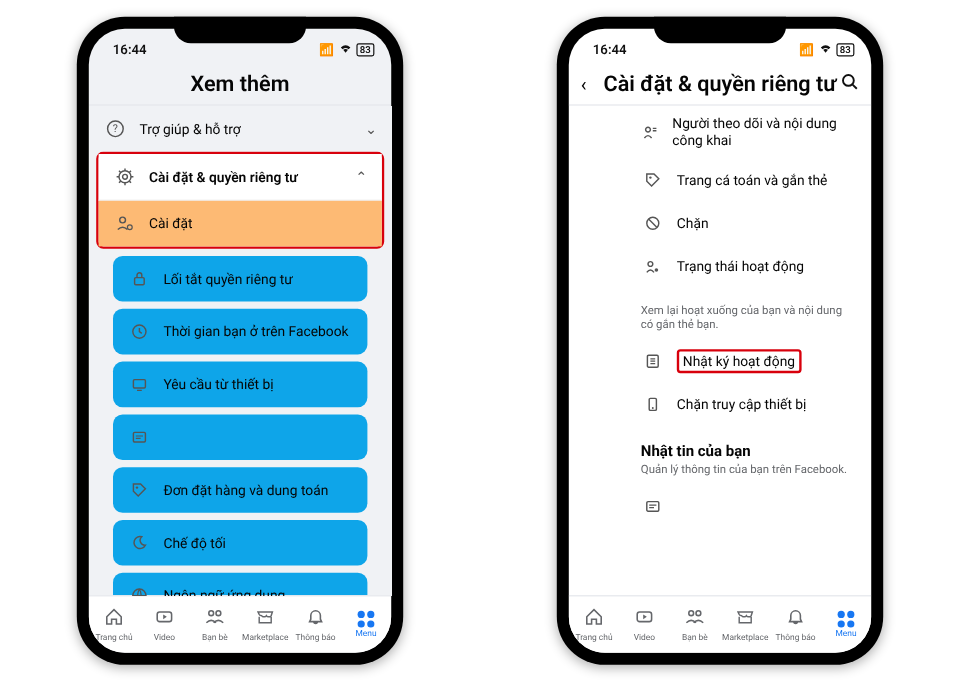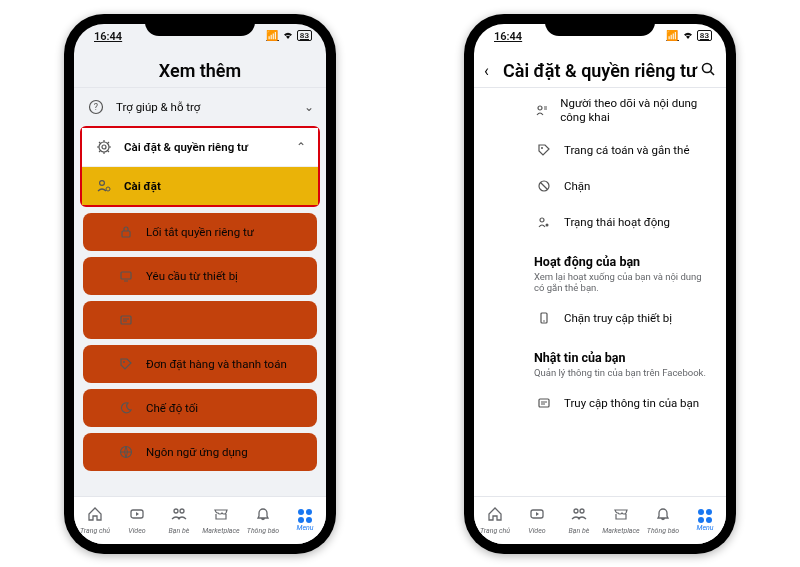--- a/index.html
+++ b/index.html
@@ -28,25 +28,24 @@
   .notch {
     position: absolute; top: 0; left: 50%; transform: translateX(-50%);
     width: 110px; height: 22px;
     background: #000;
     border-bottom-left-radius: 14px;
     border-bottom-right-radius: 14px;
     z-index: 20;
   }
   .status-bar {
     height: 30px;
-    display: flex; justify-content: space-between; align-items: flex-start;
+    display: flex; justify-content: space-between; align-items: center;
     padding: 0 14px; padding-top: 6px;
     font-size: 11px; font-weight: 600;
     color: #111;
-    text-decoration: underline;
   }
   .status-right { display: flex; gap: 3px; align-items: center; font-size: 10px; }
   .header {
     height: 34px;
     display: flex; align-items: center; justify-content: center;
     position: relative;
     border-bottom: 1px solid #e4e6eb;
     background: #f0f2f5;
   }
   .header-title { font-size: 18px; font-weight: 600; color: #050505; }
@@ -71,25 +70,24 @@
   .row .icon {
     width: 20px; height: 20px;
     display: flex; align-items: center; justify-content: center;
     font-size: 13px;
     color: #555;
   }
   .row .chev {
     margin-left: auto; color: #555; font-size: 12px;
   }
   .group {
-    background: #c2410c;
+    background: #0ea5e9;
     border-radius: 8px;
-    margin: 6px 9px;
+    margin: 6px 20px;
     overflow: hidden;
-    padding-left: 21px;
   }
   .group .row { background: transparent; }
 
   .section {
     margin-top: 14px;
     padding: 0 12px 6px 12px;
   }
   .section-title { font-size: 12.5px; font-weight: 700; color: #050505; }
   .section-sub { font-size: 9.5px; color: #65676b; margin-top: 2px; line-height: 1.25; }
 
@@ -105,21 +103,20 @@
     border-radius: 3px;
     padding: 1px 3px;
     display: inline-block;
   }
 
   .tabbar {
     height: 48px;
     display: flex;
     border-top: 1px solid #e4e6eb;
     background: #fff;
-    font-style: italic;
   }
   .tab {
     flex: 1;
     display: flex; flex-direction: column; align-items: center; justify-content: center;
     gap: 1px;
   }
   .tab .ticon { font-size: 15px; color: #65676b; }
   .tab .tlabel { font-size: 7px; color: #65676b; }
   .tab.active .ticon, .tab.active .tlabel { color: #1877f2; }
   .phone2 .screen { background: #fff; }
@@ -177,21 +174,21 @@
           <span class="icon">
             <svg width="16" height="16" viewBox="0 0 16 16">
                 <circle cx="8" cy="8" r="5" fill="none" stroke="#555" stroke-width="1.2"></circle>
                 <circle cx="8" cy="8" r="2" fill="none" stroke="#555" stroke-width="1.2"></circle>
                 <path d="M8 1 v2 M8 13 v2 M1 8 h2 M13 8 h2 M3 3 l1.4 1.4 M11.6 11.6 l1.4 1.4 M3 13 l1.4-1.4 M11.6 4.4 l1.4-1.4" stroke="#555" stroke-width="1.2"></path>
               </svg>
           </span>
           <span style="font-weight:600;">Cài đặt &amp; quyền riêng tư</span>
           <span class="chev">⌃</span>
         </div>
-        <div class="row" style="background:#eab308;font-weight:bold;">
+        <div class="row" style="background:#fdba74;">
           <span class="icon">
             <svg width="16" height="16" viewBox="0 0 16 16">
                 <circle cx="6" cy="5" r="2.4" fill="none" stroke="#555" stroke-width="1.2"></circle>
                 <path d="M2 13 Q6 9 10 13" fill="none" stroke="#555" stroke-width="1.2"></path>
                 <circle cx="12" cy="11" r="2" fill="none" stroke="#555" stroke-width="1"></circle>
               </svg>
           </span>
           <span>Cài đặt</span>
         </div>
       </div>
@@ -201,20 +198,31 @@
           <span class="icon">
             <svg width="14" height="14" viewBox="0 0 14 14">
                 <rect x="3" y="6" width="8" height="6" rx="1" fill="none" stroke="#555" stroke-width="1.2"></rect>
                 <path d="M5 6 V4 a2 2 0 0 1 4 0 V6" fill="none" stroke="#555" stroke-width="1.2"></path>
               </svg>
           </span>
           <span>Lối tắt quyền riêng tư</span>
         </div>
       </div>
 
+      <div class="group">
+          <div class="row">
+        <span class="icon">
+          <svg width="14" height="14" viewBox="0 0 14 14">
+                <circle cx="7" cy="7" r="5.5" fill="none" stroke="#555" stroke-width="1.2"></circle>
+                <path d="M7 4 V7 L9 8.5" stroke="#555" stroke-width="1.2" fill="none"></path>
+              </svg>
+        </span>
+        <span>Thời gian bạn ở trên Facebook</span>
+      </div>
+        </div>
 
       <div class="group">
           <div class="row">
         <span class="icon">
           <svg width="14" height="14" viewBox="0 0 14 14">
                 <rect x="2" y="3" width="10" height="7" rx="1" fill="none" stroke="#555" stroke-width="1.2"></rect>
                 <path d="M5 12 h4" stroke="#555" stroke-width="1.2"></path>
               </svg>
         </span>
         <span>Yêu cầu từ thiết bị</span>
@@ -233,21 +241,21 @@
         </div>
 
       <div class="group">
           <div class="row">
         <span class="icon">
           <svg width="14" height="14" viewBox="0 0 14 14">
                 <path d="M2 2 L8 2 L12 6 L6 12 L2 8 Z" fill="none" stroke="#555" stroke-width="1.2"></path>
                 <circle cx="5" cy="5" r="1" fill="#555"></circle>
               </svg>
         </span>
-        <span>Đơn đặt hàng và thanh toán</span>
+        <span>Đơn đặt hàng và dung toán</span>
       </div>
         </div>
 
       <div class="group">
           <div class="row">
         <span class="icon">
           <svg width="14" height="14" viewBox="0 0 14 14">
                 <path d="M9 2 A5 5 0 1 0 12 9 A4 4 0 0 1 9 2 Z" fill="none" stroke="#555" stroke-width="1.2"></path>
               </svg>
         </span>
@@ -380,24 +388,34 @@
             <svg width="14" height="14" viewBox="0 0 14 14">
               <circle cx="5" cy="5" r="2" fill="none" stroke="#555" stroke-width="1.2"></circle>
               <path d="M2 12 Q5 8 8 12" fill="none" stroke="#555" stroke-width="1.2"></path>
               <circle cx="10" cy="10" r="1.5" fill="#555"></circle>
             </svg>
           </span>
         <span>Trạng thái hoạt động</span>
       </div>
 
       <div class="section">
-        <div class="section-title">Hoạt động của bạn</div>
         <div class="section-sub">Xem lại hoạt xuống của bạn và nội dung có gắn thẻ bạn.</div>
       </div>
 
+      <div class="row">
+        <span class="icon">
+            <svg width="14" height="14" viewBox="0 0 14 14">
+              <rect x="2.5" y="2" width="9" height="10" rx="1" fill="none" stroke="#555" stroke-width="1.2"></rect>
+              <path d="M5 5 h4 M5 7 h4 M5 9 h4" stroke="#555" stroke-width="1"></path>
+            </svg>
+          </span>
+        <span class="highlight-inline">
+          <span>Nhật ký hoạt động</span>
+        </span>
+      </div>
       <div class="row">
         <span class="icon">
             <svg width="14" height="14" viewBox="0 0 14 14">
               <rect x="4" y="2" width="6" height="10" rx="1" fill="none" stroke="#555" stroke-width="1.2"></rect>
               <circle cx="7" cy="10" r="0.8" fill="#555"></circle>
             </svg>
           </span>
         <span>Chặn truy cập thiết bị</span>
       </div>
 
@@ -406,21 +424,20 @@
         <div class="section-sub">Quản lý thông tin của bạn trên Facebook.</div>
       </div>
 
       <div class="row">
         <span class="icon">
             <svg width="14" height="14" viewBox="0 0 14 14">
               <rect x="2" y="3" width="10" height="8" rx="1" fill="none" stroke="#555" stroke-width="1.2"></rect>
               <path d="M4 6 h6 M4 8 h4" stroke="#555" stroke-width="1"></path>
             </svg>
           </span>
-        <span>Truy cập thông tin của bạn</span>
       </div>
       <div class="row">
         <span class="icon"></span>
 
       </div>
 
     </div>
 
     <div class="tabbar">
       <div class="tab">

